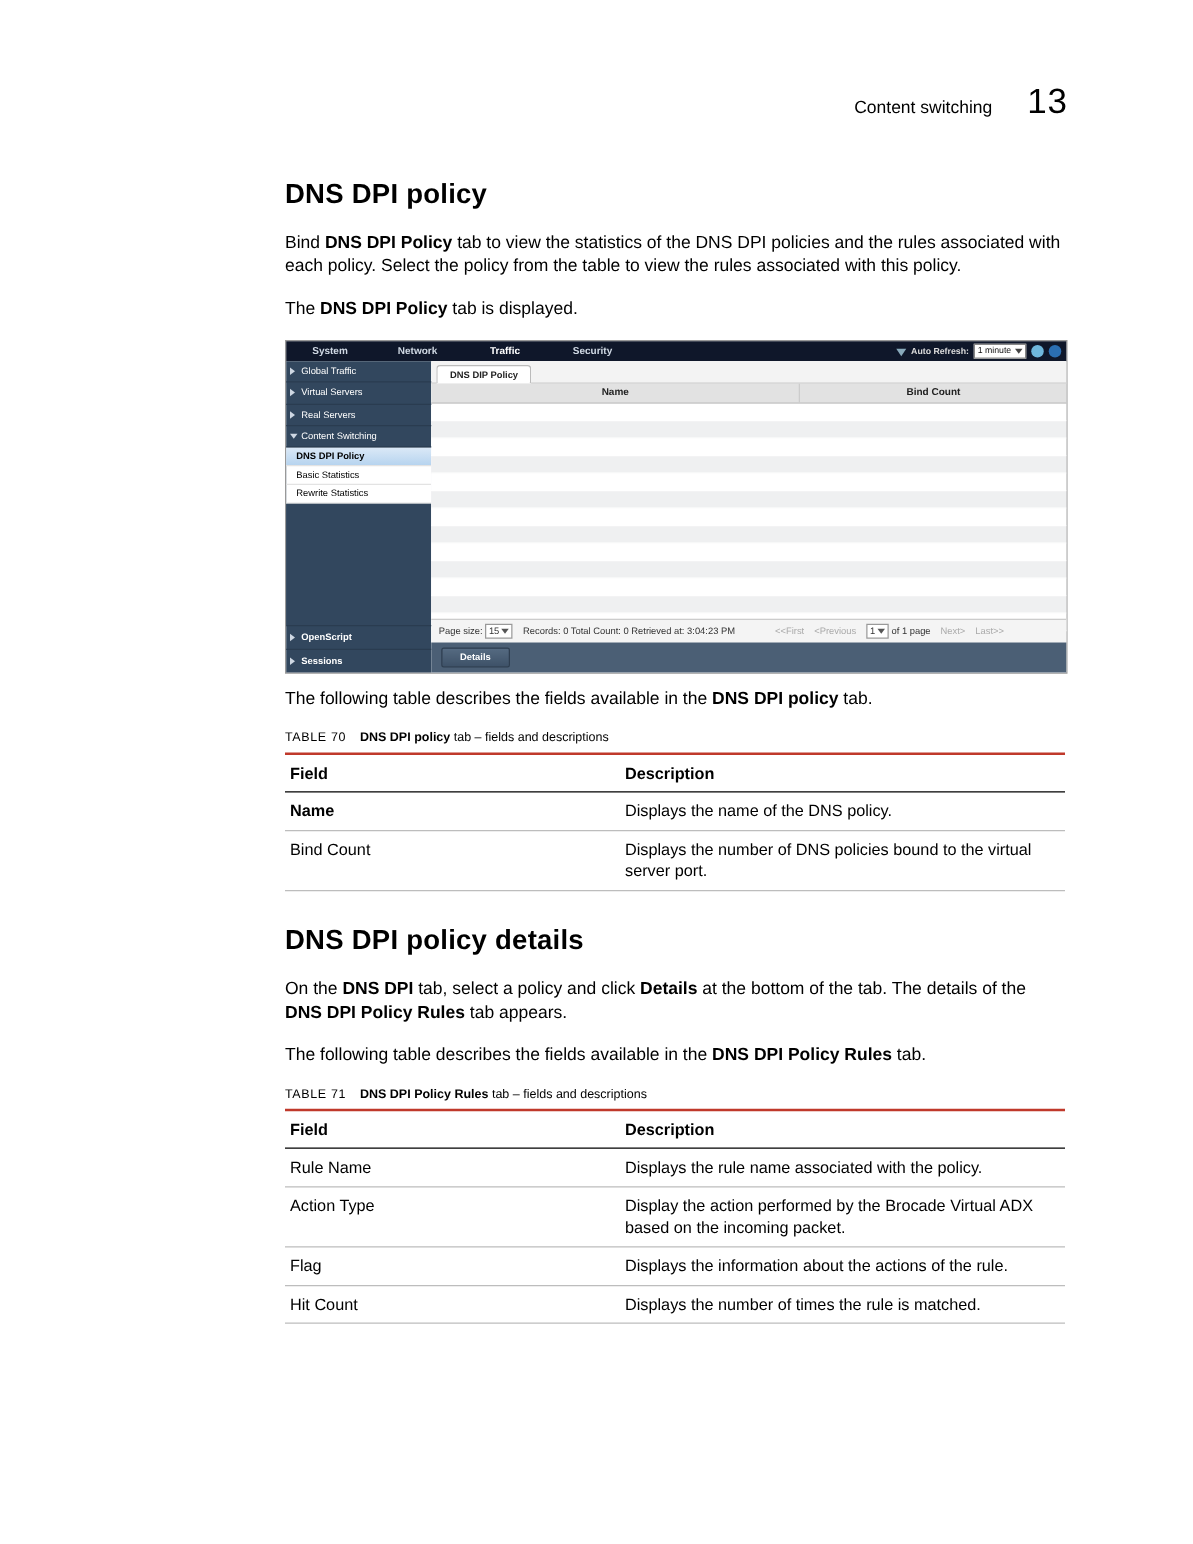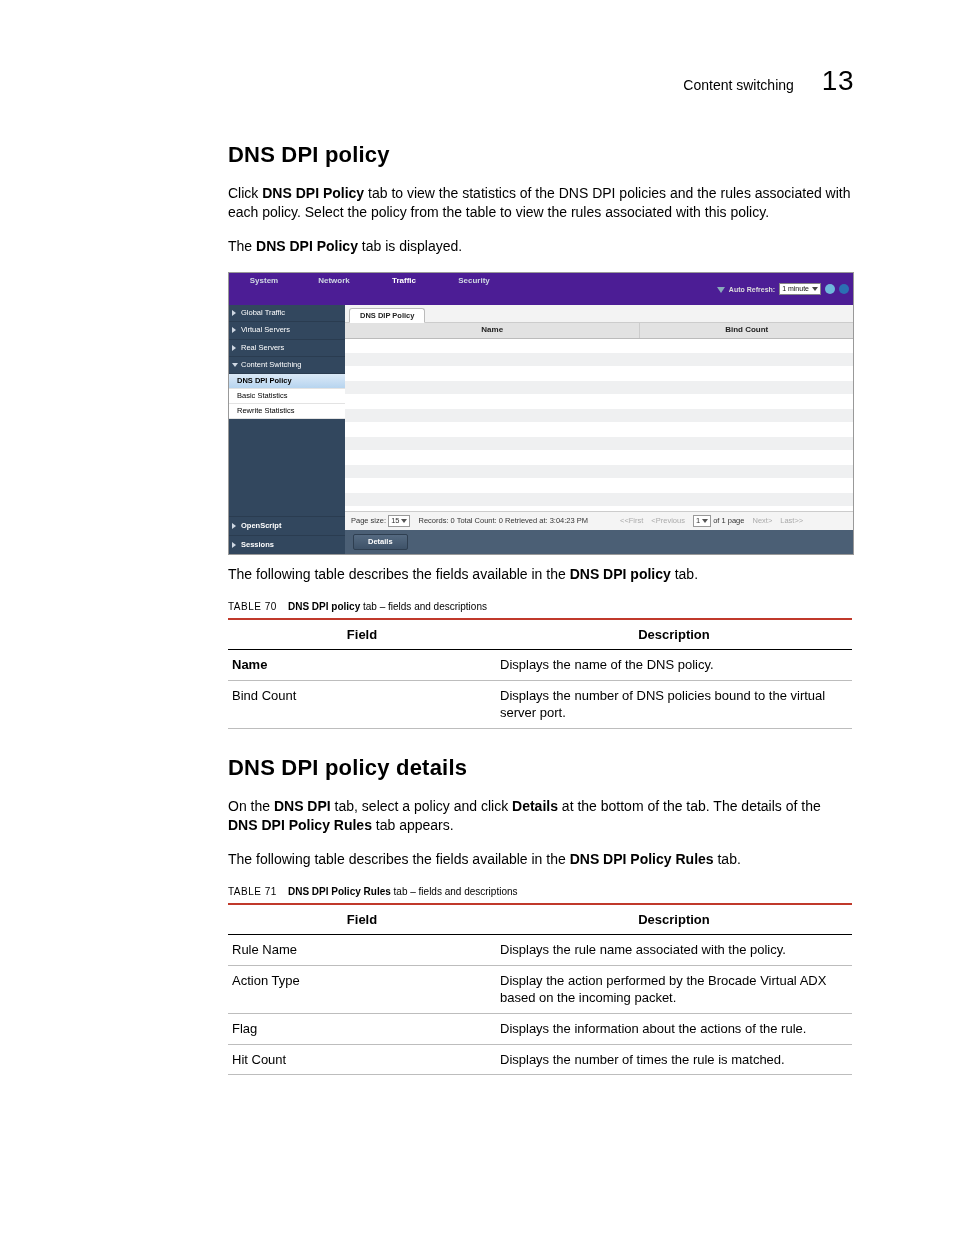--- a/index.html
+++ b/index.html
@@ -54,23 +54,23 @@
     width: 624px;
     margin: 6px 0 10px 0;
     border: 1px solid #999;
     font-size: 8px;
     color: #222;
     background: #fff;
   }
   .fig-menubar {
     display: flex;
     align-items: stretch;
-    background: #4c1d95;
+    background: #0f172a;
     color: #fff;
-    height: 32px;
+    height: 16px;
   }
   .fig-menubar .mtab {
     width: 70px;
     text-align: center;
     line-height: 16px;
     font-weight: bold;
     font-size: 8px;
   }
   .fig-menubar .mtab.dim { color: #cfd8e3; }
   .fig-menubar .spacer { flex: 1; }
@@ -280,21 +280,21 @@
     width: 624px;
     border-collapse: collapse;
     font-size: 13px;
     margin-bottom: 20px;
   }
   table.spec thead tr {
     border-top: 2px solid #c0392b;
     border-bottom: 1px solid #000;
   }
   table.spec th {
-    text-align: center;
+    text-align: left;
     font-weight: bold;
     padding: 6px 4px;
     margin-left: 33px;
   }
   table.spec td {
     padding: 6px 4px;
     vertical-align: top;
     border-bottom: 1px solid #bdbdbd;
   }
   table.spec th:first-child,
@@ -306,21 +306,21 @@
 <div class="page">
 
   <div class="running-head">
     <span class="breadcrumb">Content switching</span>
     <span class="page-no">13</span>
   </div>
 
   <h2 class="section-title">DNS DPI policy</h2>
 
   <p class="body">
-    <span>Click </span><span class="b">DNS DPI Policy</span><span> tab to view the statistics of the DNS DPI policies and the rules associated with each policy. Select the policy from the table to view the rules associated with this policy.</span>
+    <span>Bind </span><span class="b">DNS DPI Policy</span><span> tab to view the statistics of the DNS DPI policies and the rules associated with each policy. Select the policy from the table to view the rules associated with this policy.</span>
   </p>
 
   <p class="body">
     <span>The </span><span class="b">DNS DPI Policy</span><span> tab is displayed.</span>
   </p>
 
   <div class="figure">
     <div class="fig-menubar">
       <div class="mtab dim">System</div>
       <div class="mtab dim">Network</div>

